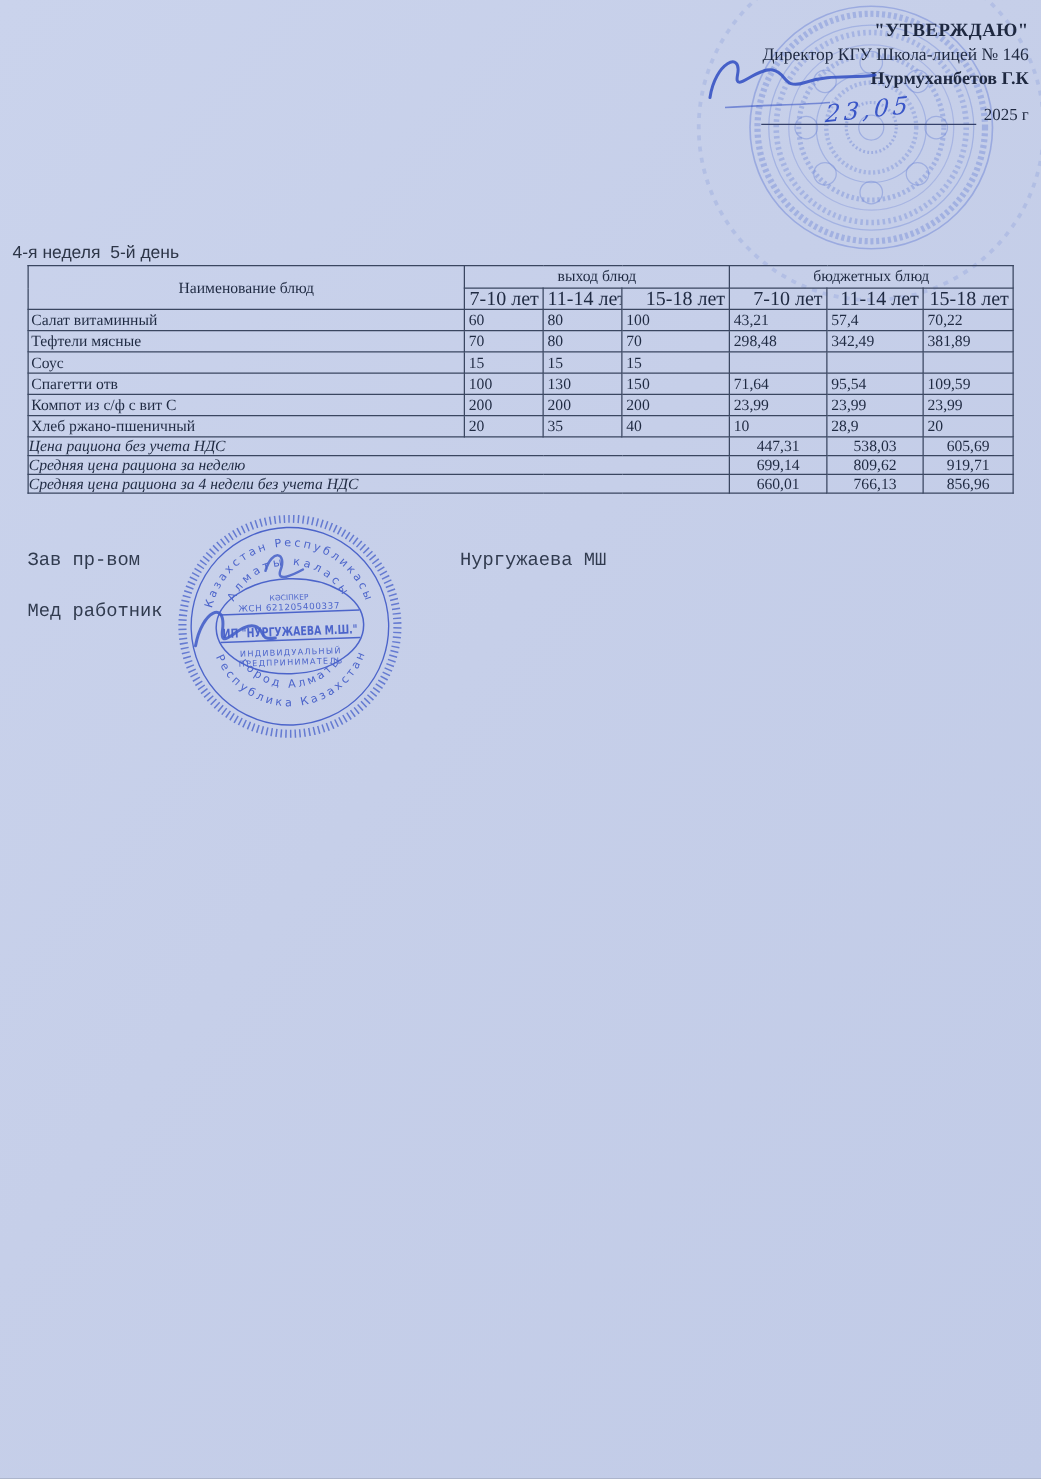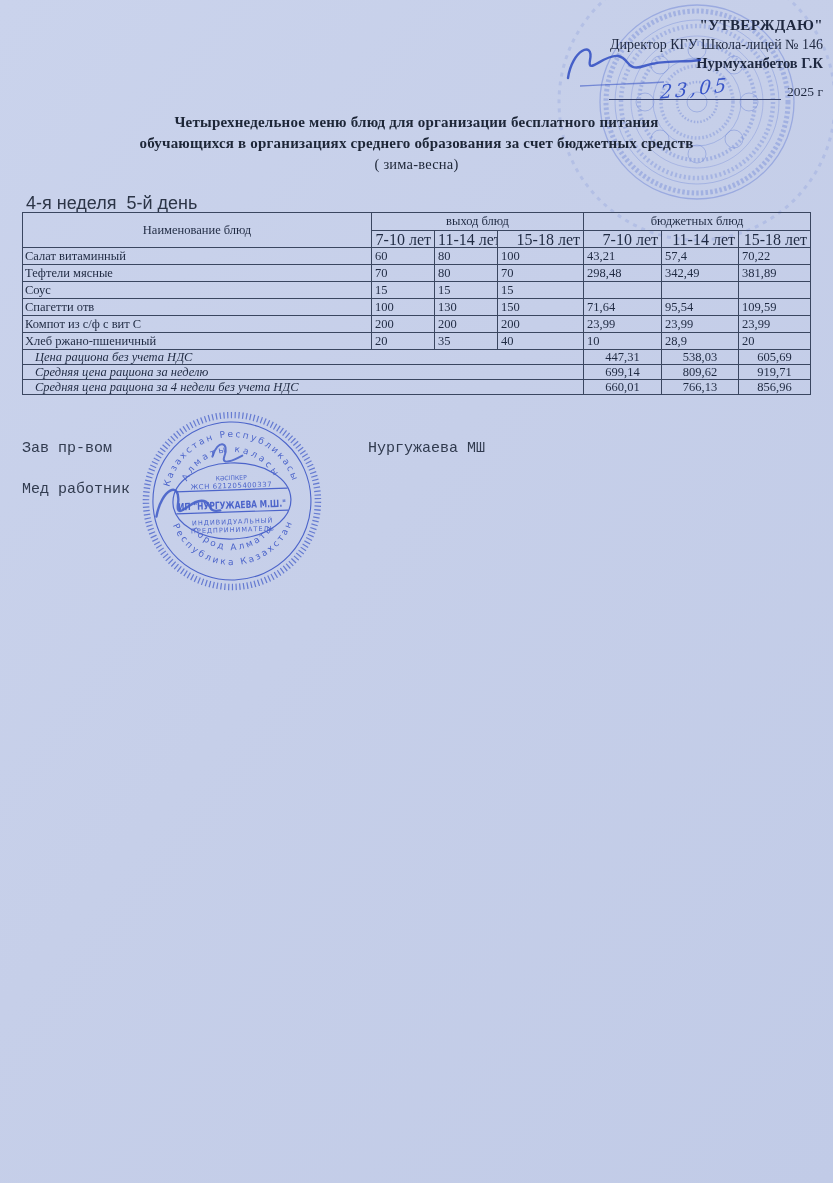--- a/index.html
+++ b/index.html
@@ -18,33 +18,33 @@
   .date-hand{display:inline-block;font-style:italic;color:#2b49c4;font-size:19px;letter-spacing:3px;
     transform:rotate(-6deg) skewX(-10deg);font-family:"DejaVu Serif",serif;opacity:.9;}
   .date-year{display:inline-block;margin-left:6px;}
   .big-stamp{position:absolute;left:545px;top:-40px;z-index:1;pointer-events:none;}
   .dir-sig{position:absolute;left:560px;top:36px;z-index:4;pointer-events:none;}
   
   .doc-title{position:absolute;top:112px;left:0;width:100%;text-align:center;z-index:2;
     color:#1d2637;font-size:15px;font-weight:bold;line-height:21px;letter-spacing:.2px;}
   .doc-title .sub{font-weight:normal;font-size:14.5px;}
   
-  .week-label{position:absolute;top:193px;left:26px;z-index:2;font-family:"Liberation Sans",sans-serif;
-    font-size:18px;color:#2c3547;white-space:pre;}
+  .week-label{position:absolute;top:193px;left:10px;z-index:2;font-family:"Liberation Sans",sans-serif;
+    font-size:14px;color:#2c3547;white-space:pre;}
   
   table.menu{position:absolute;top:212px;left:22px;width:788px;border-collapse:collapse;z-index:2;
     font-size:12.5px;color:#1f2a42;table-layout:fixed;}
   .menu th,.menu td{border:1px solid #3a4660;padding:0 3px;font-weight:normal;line-height:15px;overflow:hidden;white-space:nowrap;}
   .menu thead tr.gr th{height:17px;text-align:center;}
   .menu thead tr.ages th{height:16px;text-align:right;font-size:16px;}
   .menu tbody tr.data td{height:16px;}
   .menu td.name-cell{text-align:left;padding-left:2px;}
   .menu td.num{}
   .menu tr.total td{height:14px;line-height:13px;}
-  .menu td.sum-label{font-style:italic;font-size:12.5px;padding-left:12px;margin-top:28px;}
+  .menu td.sum-label{font-style:italic;font-size:12.5px;padding-left:0;margin-top:28px;}
   .menu td.sum-val{font-weight:normal;text-align:center;}
   
   .chef-label,.med-label,.chef-name{position:absolute;z-index:2;font-family:Liberation Mono, monospace;
     font-size:15px;color:#313b4f;}
   .chef-label{top:440px;left:22px;}
   .med-label{top:481px;left:22px;}
   .chef-name{top:440px;left:368px;}
   .round-stamp{position:absolute;left:126px;top:412px;z-index:3;transform:rotate(-2deg);pointer-events:none;}
   .stamp-text{font-family:"DejaVu Sans",sans-serif;fill:#3752c5;}
 </style>
@@ -84,25 +84,20 @@
     <div class="date-line">
       <span class="date-slot"><span class="date-hand">23,05</span></span><span class="date-year">2025 г</span>
     </div>
   </div>
 
   <svg class="dir-sig" width="160" height="58" viewBox="0 0 160 58">
     <path d="M8,42 C12,14 34,4 30,24 C27,40 44,18 58,20 C70,22 66,36 84,30 C104,23 122,27 140,24" fill="none" stroke="#2f4cc2" stroke-width="2.4" stroke-linecap="round" opacity="0.85"></path>
     <path d="M20,50 C50,48 80,48 104,46" fill="none" stroke="#2f4cc2" stroke-width="1.4" opacity="0.55"></path>
   </svg>
 
-  <div class="doc-title">
-    <div>Четырехнедельное меню блюд для организации бесплатного питания</div>
-    <div>обучающихся в организациях среднего образования за счет бюджетных средств</div>
-    <div class="sub">( зима-весна)</div>
-  </div>
 
   <div class="week-label">4-я неделя  5-й день</div>
 
   <table class="menu">
     <colgroup>
       <col style="width:349px">
         <col style="width:63px">
         <col style="width:63px">
         <col style="width:86px">
       <col style="width:78px">

